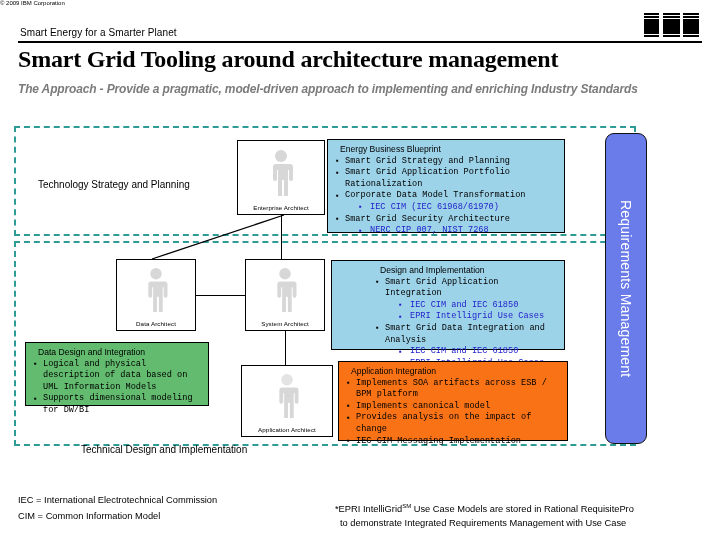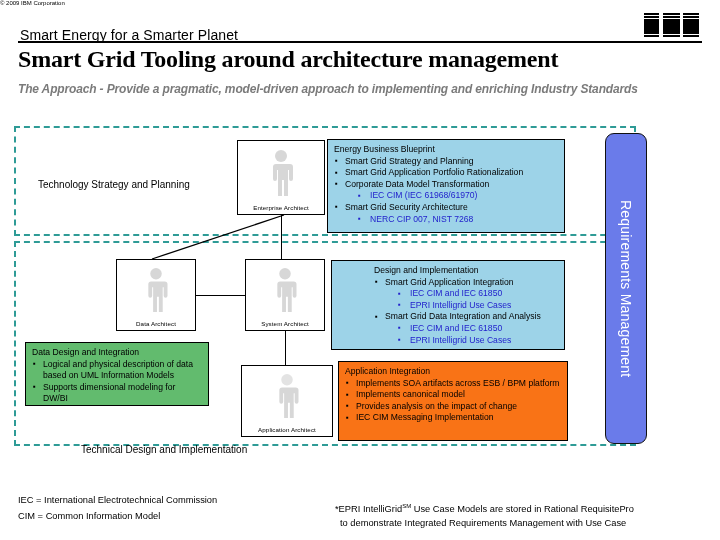--- a/index.html
+++ b/index.html
@@ -12,21 +12,21 @@
   }
   #slide {
     position: relative;
     width: 720px; height: 540px;
     background: #ffffff;
   }
 
   
   .eyebrow {
     position: absolute; left: 20px; top: 27px;
-    font-size: 14px; color: #000; letter-spacing: .1px;
+    font-size: 10px; color: #000; letter-spacing: .1px;
     white-space: nowrap;
   }
   .header-rule {
     position: absolute; left: 18px; top: 41px;
     width: 684px; height: 1.6px; background: #000;
   }
   .ibm-logo {
     position: absolute; right: 18px; top: 13px;
     width: 60px; height: 24px;
     display: flex; flex-direction: column; justify-content: space-between;
@@ -108,22 +108,22 @@
     width: 132px; height: 44px; overflow: visible;
   }
 
   
   .cbox {
     position: absolute;
     border: 1.2px solid #000;
     padding: 4px 6px 4px 6px;
     font-size: 8.6px; color: #000; line-height: 11.6px;
   }
-  .cbox .hdr { margin-bottom: 0px; }
-  .cbox ul { list-style: none; margin: 0; padding: 0; }
+  .cbox .hdr { margin-bottom: 0px; margin-left: 6px; }
+  .cbox ul { list-style: none; margin: 0; padding: 0; font-family: Liberation Mono, monospace; }
   .cbox li { position: relative; padding-left: 11px; }
   .cbox li::before {
     content: "\25AA"; position: absolute; left: 1px; top: -0.5px;
     font-size: 8px; color: #000;
   }
   .cbox li.sub {
     padding-left: 36px; color: #2222cc;
   }
   .cbox li.sub::before { left: 24px; color: #2222cc; }
 

